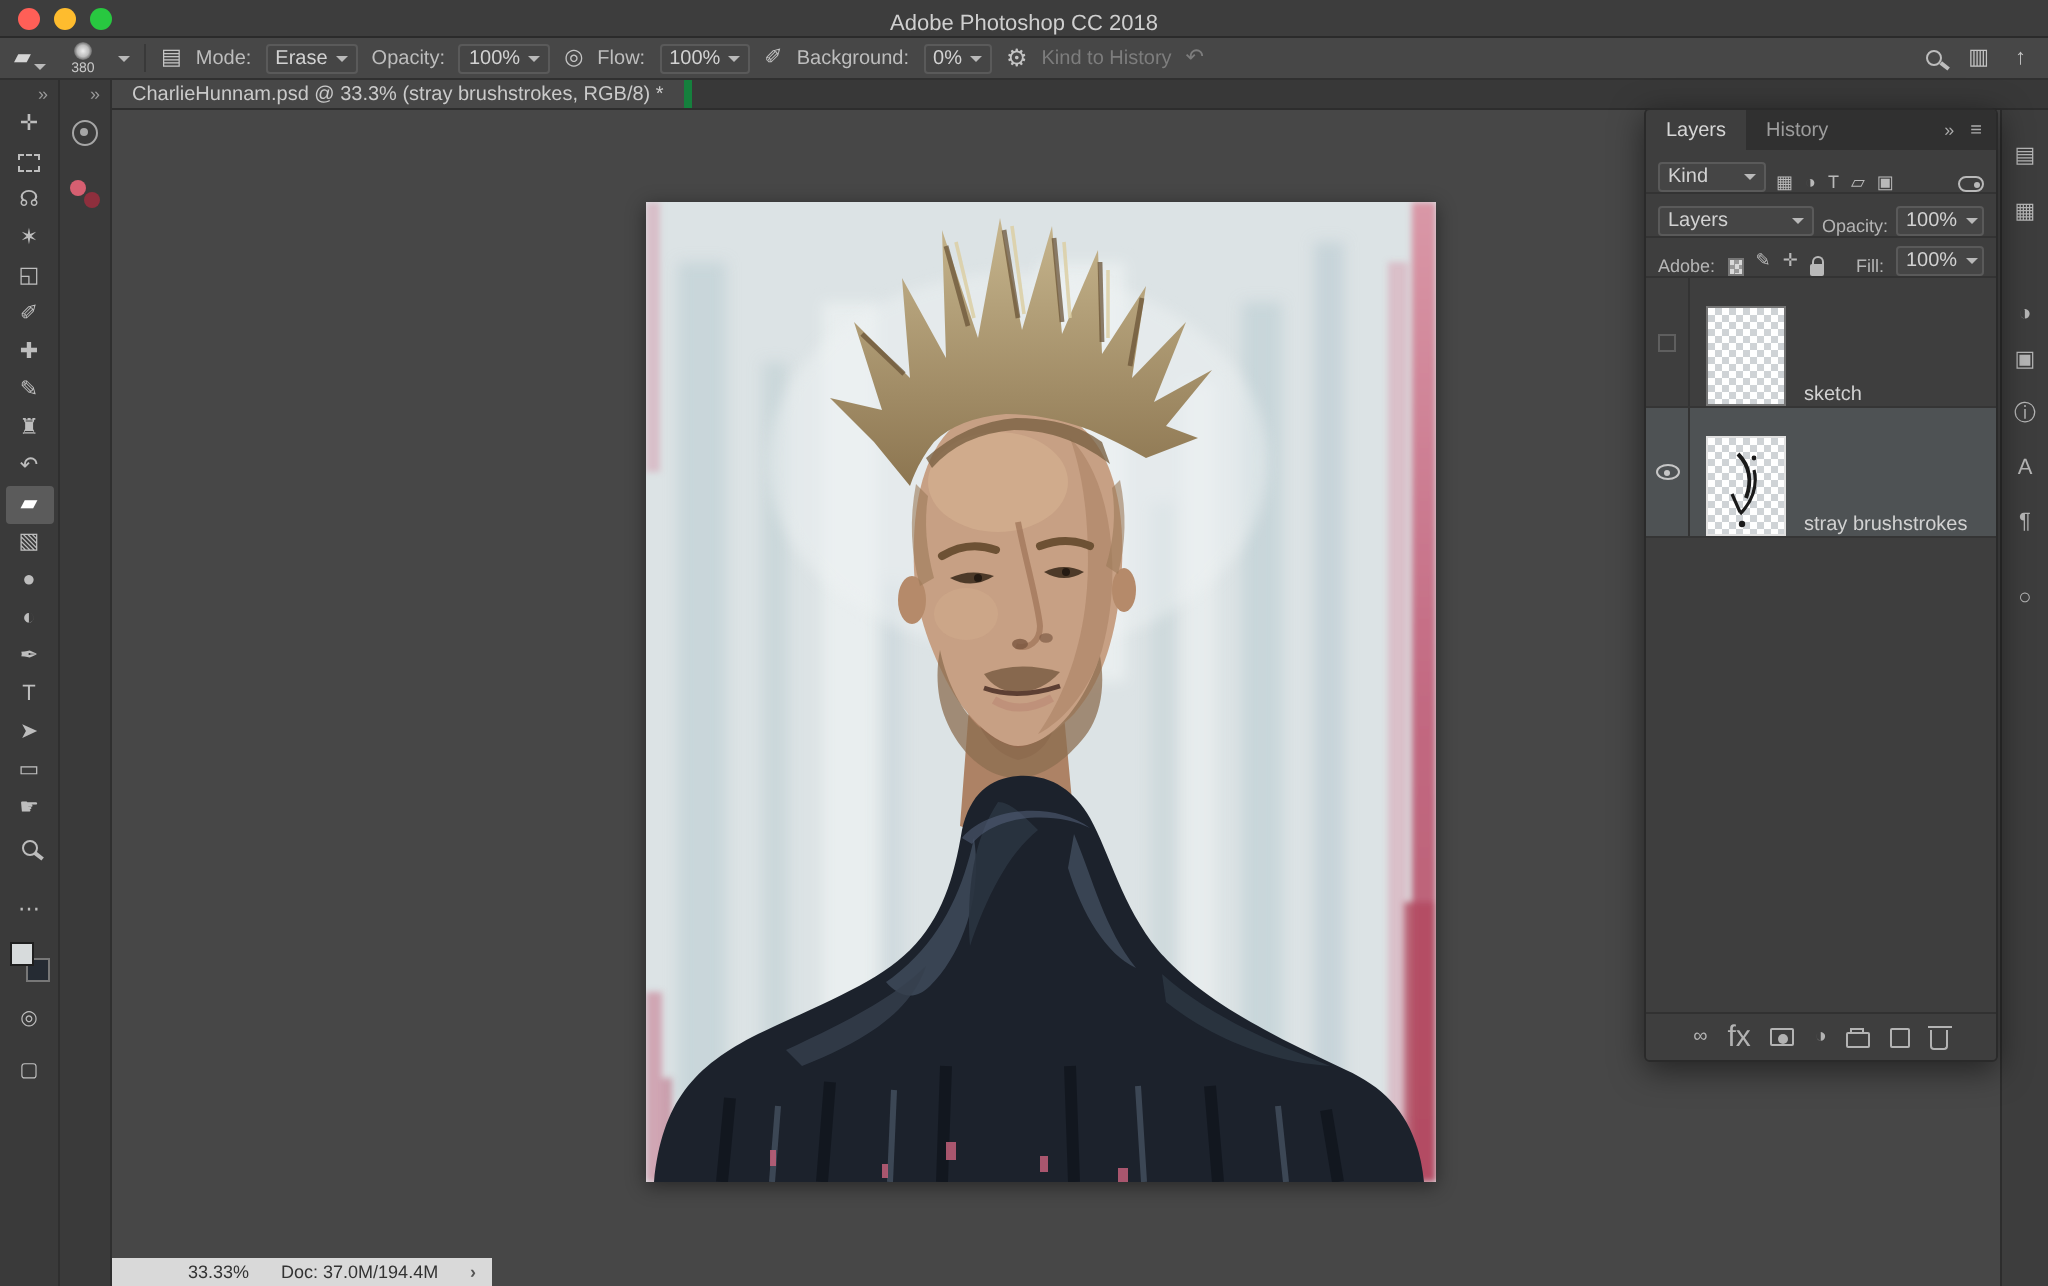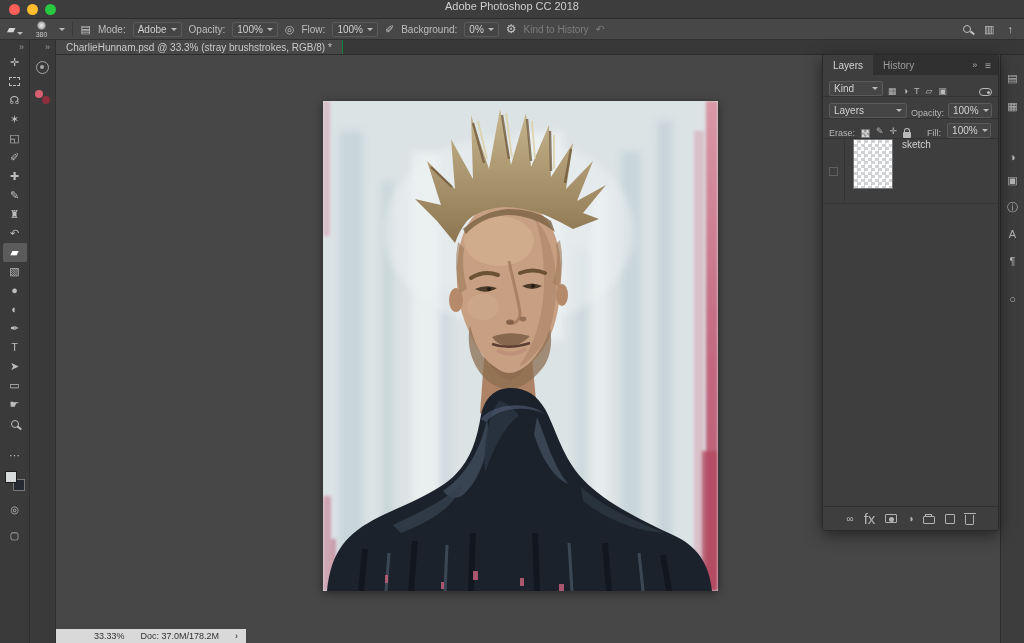--- a/index.html
+++ b/index.html
@@ -2,21 +2,21 @@
 <html><head>
 <meta charset="utf-8">
 <style>
 * { box-sizing:border-box; margin:0; padding:0; }
 html,body { background:#2e2e2e; }
 .app { position:relative; width:1024px; height:643px; background:#474747; overflow:hidden;
   font-family:"Liberation Sans", sans-serif; color:#c9c9c9; }
 
 
 .titlebar { position:absolute; top:0; left:0; right:0; height:19px; background:#3d3d3d;
-  border-bottom:1px solid #2b2b2b; display:flex; align-items:flex-start; justify-content:center; }
+  border-bottom:1px solid #2b2b2b; display:flex; align-items:flex-end; justify-content:center; }
 .tl { position:absolute; top:4px; width:11px; height:11px; border-radius:50%; }
 .tl.close{ left:9px; } .tl.min{ left:27px; } .tl.zoomb{ left:45px; }
 .title-text { font-size:11px; color:#cfcfcf; }
 
 
 .optionsbar { position:absolute; top:19px; left:0; right:0; height:21px; background:#474747;
   border-bottom:1px solid #303030; display:flex; align-items:center; font-size:10px;
   color:#c4c4c4; padding:0 7px; gap:7px; }
 .ob-sep { width:1px; height:14px; background:#393939; }
 .dd { display:inline-flex; align-items:center; gap:4px; height:15px; padding:0 4px;
@@ -42,21 +42,21 @@
 .share-ic::after { content:"↑"; font-weight:bold; }
 .mag-ic { width:8px; height:8px; border:1.5px solid #bdbdbd; border-radius:50%;
   position:relative; display:inline-block; }
 .mag-ic::after { content:""; position:absolute; width:5px; height:1.5px; background:#bdbdbd;
   right:-4.5px; bottom:-1.5px; transform:rotate(38deg); }
 
 
 .tabbar { position:absolute; top:40px; left:56px; right:0; height:15px; background:#383838;
   display:flex; align-items:stretch; border-bottom:1px solid #2d2d2d; }
 .doctab { background:#474747; display:flex; align-items:center; padding:0 10px; font-size:10px;
-  color:#cacaca; border-right:1px solid #15803d; white-space:nowrap; }
+  color:#cacaca; border-right:4px solid #15803d; white-space:nowrap; }
 
 
 .toolcol { position:absolute; top:40px; left:0; width:30px; bottom:0; background:#3a3a3a;
   border-right:1px solid #2f2f2f; display:flex; flex-direction:column; align-items:center; }
 .dbl::after { content:"»"; }
 .toolcol > .dbl { font-size:9px; color:#9a9a9a; align-self:flex-end; margin:2px 5px 1px 0; }
 #tools-holder { display:flex; flex-direction:column; align-items:center; }
 .tool { width:24px; height:19px; display:flex; align-items:center; justify-content:center; }
 .tool.sel { background:#5b5b5b; border-radius:2px; }
 .tool.sel .tglyph { color:#ffffff; }
@@ -135,21 +135,21 @@
 .lp-lock { height:20px; gap:6px; }
 .mini-checker { width:9px; height:9px; border:1px solid #777; display:inline-block;
   background:repeating-conic-gradient(#9a9a9a 0% 25%, #d9d9d9 0% 50%); background-size:4.5px 4.5px; }
 .lk-brush::after { content:"✎"; font-size:9px; color:#b9b9b9; }
 .lk-move::after { content:"✛"; font-size:9px; color:#b9b9b9; }
 .lock-ic { display:inline-block; width:8px; height:6px; background:#b9b9b9; border-radius:1px;
   position:relative; margin-top:3px; }
 .lock-ic::before { content:""; position:absolute; top:-4px; left:1px; width:4px; height:4px;
   border:1.2px solid #b9b9b9; border-bottom:none; border-radius:3px 3px 0 0; }
 .layers-list { flex:1 1 auto; background:#3e3e3e; overflow:hidden; }
-.layer-row { display:flex; align-items:flex-start; height:65px; border-bottom:1px solid #353535;
+.layer-row { display:flex; align-items:flex-end; height:65px; border-bottom:1px solid #353535;
   position:relative; }
 .layer-row.sel { background:#4e5254; }
 .vis-cell { width:22px; align-self:stretch; border-right:1px solid #333; display:flex;
   align-items:center; justify-content:center; flex:0 0 22px; }
 .eye-ic { width:12px; height:8px; border:1px solid #c6c6c6; border-radius:50%; position:relative;
   display:inline-block; }
 .eye-ic::after { content:""; position:absolute; left:3.5px; top:1.5px; width:3px; height:3px;
   border-radius:50%; background:#c6c6c6; }
 .vis-empty { width:9px; height:9px; border:1px solid #5f5f5f; display:inline-block; }
 .thumb { width:40px; height:50px; margin-left:8px; border:1px solid #757575; background:#fff;
@@ -199,21 +199,21 @@
     </span>
     <span class="brush-preview">
       <span class="brush-dot"></span>
       <span class="brush-size">380</span>
     </span>
     <span class="caret"></span>
     <span class="ob-sep"></span>
     <i class="ob-icon panel-toggle-ic"></i>
     <span class="ob-label">Mode:</span>
     <span class="dd">
-      <span>Adobe</span>
+      <span>Erase</span>
       <span class="caret"></span>
     </span>
     <span class="ob-label">Opacity:</span>
     <span class="dd">
       <span>100%</span>
       <span class="caret"></span>
     </span>
     <i class="ob-icon pressure-ic"></i>
     <span class="ob-label">Flow:</span>
     <span class="dd">
@@ -432,21 +432,21 @@
           <rect x="150" y="470" width="5" height="9"></rect>
             <rect x="197" y="477" width="4" height="8"></rect>
           <rect x="236" y="483" width="5" height="7"></rect>
             <rect x="118" y="481" width="3" height="7"></rect>
           <rect x="62" y="474" width="3" height="8"></rect>
         </g>
       </svg>
     </div>
     <div class="statusseg">
       <span class="zoomv">33.33%</span>
-      <span class="docv">Doc: 37.0M/178.2M</span>
+      <span class="docv">Doc: 37.0M/194.4M</span>
       <span class="chev"></span>
     </div>
   </div>
 
   <div class="rightdock">
       <div class="rd-btn" style="top: 13px;">
         <span class="rdglyph">▤</span>
       </div>
       <div class="rd-btn" style="top: 41px;">
         <span class="rdglyph">▦</span>
@@ -503,39 +503,54 @@
         <span>Layers</span>
         <span class="caret"></span>
       </span>
       <span class="lp-small-label">Opacity:</span>
       <span class="dd val-dd">
         <span>100%</span>
         <span class="caret"></span>
       </span>
     </div>
     <div class="lp-row lp-lock">
-      <span class="lp-small-label">Erase:</span>
+      <span class="lp-small-label">Adobe:</span>
       <span class="mini-checker"></span>
       <span class="lk-brush"></span>
       <span class="lk-move"></span>
       <span class="lock-ic"></span>
       <span class="lp-small-label" style="margin-left:10px">Fill:</span>
       <span class="dd val-dd">
         <span>100%</span>
         <span class="caret"></span>
       </span>
     </div>
     <div class="layers-list" id="layers-list">
         <div class="layer-row">
           <div class="vis-cell">
             <span class="vis-empty"></span>
           </div>
           <div class="thumb checker"></div>
           <span class="lname">sketch</span>
         </div>
+        <div class="layer-row sel">
+          <div class="vis-cell">
+            <span class="eye-ic"></span>
+          </div>
+          <div class="thumb checker"><svg width="40" height="50" viewBox="0 0 40 50">
+              <g fill="none" stroke="#1a1a1a">
+                <path d="M15 8 C21 14 22 22 19 30" stroke-width="2"></path>
+                <path d="M23 16 C25 24 22 32 16 38" stroke-width="1.6"></path>
+                <path d="M12 28 l4 9" stroke-width="1.6"></path>
+              </g>
+              <circle cx="17" cy="43" r="1.6" fill="#1a1a1a"></circle>
+              <circle cx="23" cy="10" r="1.2" fill="#1a1a1a"></circle>
+            </svg></div>
+          <span class="lname">stray brushstrokes</span>
+        </div>
       </div>
     <div class="lp-bottom" id="lp-bottom">
         <span class="lb-btn">
           <span class="lb-glyph">∞</span>
         </span>
         <span class="lb-btn">
           <span class="fx-txt">fx</span>
         </span>
         <span class="lb-btn">
           <span class="mask-ic2"></span>

